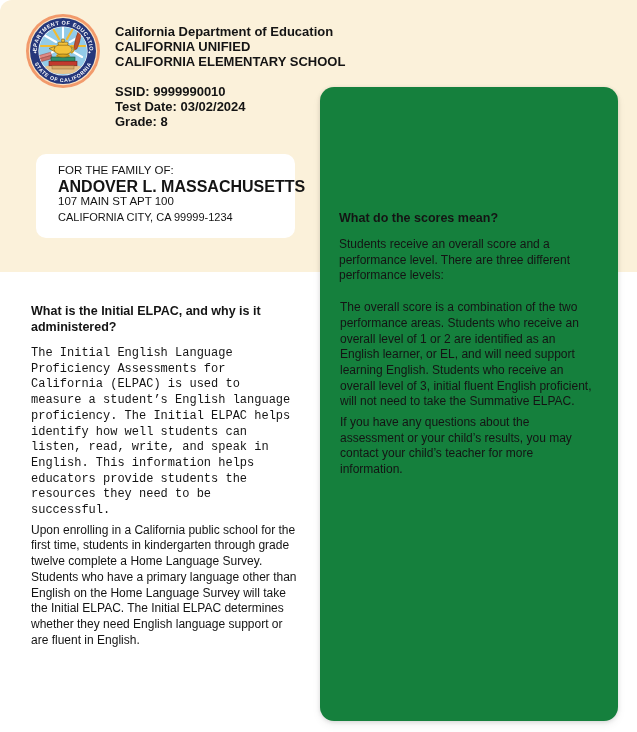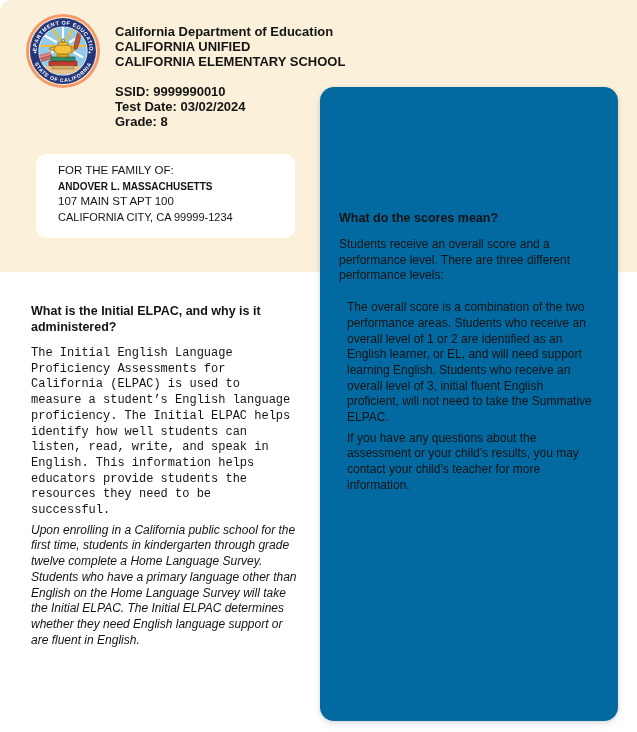--- a/index.html
+++ b/index.html
@@ -16,50 +16,50 @@
   .seal{position:absolute;left:25px;top:13px;}
   .header-block{position:absolute;left:115px;top:24px;}
   .hline{font-weight:bold;font-size:13px;line-height:15px;white-space:nowrap;}
   .meta{margin-top:15px;}
   .address-box{
     position:absolute;left:36px;top:154px;width:259px;height:84px;
     background:#ffffff;border-radius:10px;box-sizing:border-box;
     padding:9px 0 4px 22px;
   }
   .addr-line{font-size:11.5px;line-height:15.5px;white-space:nowrap;}
-  .addr-name{font-weight:bold;font-size:10px;}
+  .addr-name{font-weight:bold;font-size:16px;}
   .addr-city{font-size:11px;}
   .left-col{position:absolute;left:31px;top:303px;width:266px;}
   .col-heading{
     margin:0 0 11px 0;font-size:12.5px;font-weight:bold;line-height:16px;
     width:242px;
   }
   .body-p{margin:0 0 5px 0;font-size:12px;line-height:15.7px;}
   .left-col .body-p{margin-bottom:5px;}
-  .left-col .body-p + .body-p{margin-top:0;font-style:italic;}
+  .left-col .body-p + .body-p{margin-top:0;}
   .left-col .body-p:first-of-type{margin-bottom:4px;font-family:Liberation Mono, monospace;}
   .card{
     position:absolute;left:320px;top:87px;width:298px;height:634px;
-    background:#0369a1;border-radius:14px;box-sizing:border-box;
+    background:#15803d;border-radius:14px;box-sizing:border-box;
     padding:123px 24px 0 19px;
     box-shadow:0 1px 4px rgba(0,0,0,.13),0 4px 10px rgba(0,0,0,.06);
   }
   .card .col-heading{margin-bottom:11px;width:auto;}
   .intro-p{margin:0 0 16px 0;font-size:12px;line-height:15.7px;}
   .level-figure{position:relative;height:82px;margin:0 0 12px 0;}
   .level-bar{position:absolute;left:1px;top:0;width:26px;}
   .seg{box-sizing:border-box;width:26px;}
   .seg3{height:25px;border:2px solid #252e3a;border-radius:7px 7px 0 0;}
   .dash-sep{height:0;border-top:3px dashed #0a0a0a;width:32px;margin:1px 0 1px -3px;}
   .seg-low{box-sizing:border-box;width:26px;border:2px solid #252e3a;border-radius:0 0 7px 7px;}
   .seg2{height:22px;border:0;border-bottom:2px solid #252e3a;}
   .seg1{height:22px;border:0;}
   .level-label{position:absolute;left:37px;font-size:12px;line-height:14px;white-space:nowrap;}
   .ll3{top:10px;} .ll2{top:33px;} .ll1{top:58px;}
-  .card .body-p{margin:0 0 5px 8px;}
+  .card .body-p{margin:0 0 5px 1px;}
 </style>
 </head>
 <body>
 
 <div class="band"></div>
 
 <svg class="seal" width="76" height="76" viewBox="0 0 76 76" font-family="Liberation Sans, DejaVu Sans, sans-serif">
   <defs>
     <clipPath id="skyClip">
         <circle cx="38" cy="38" r="24"></circle>

